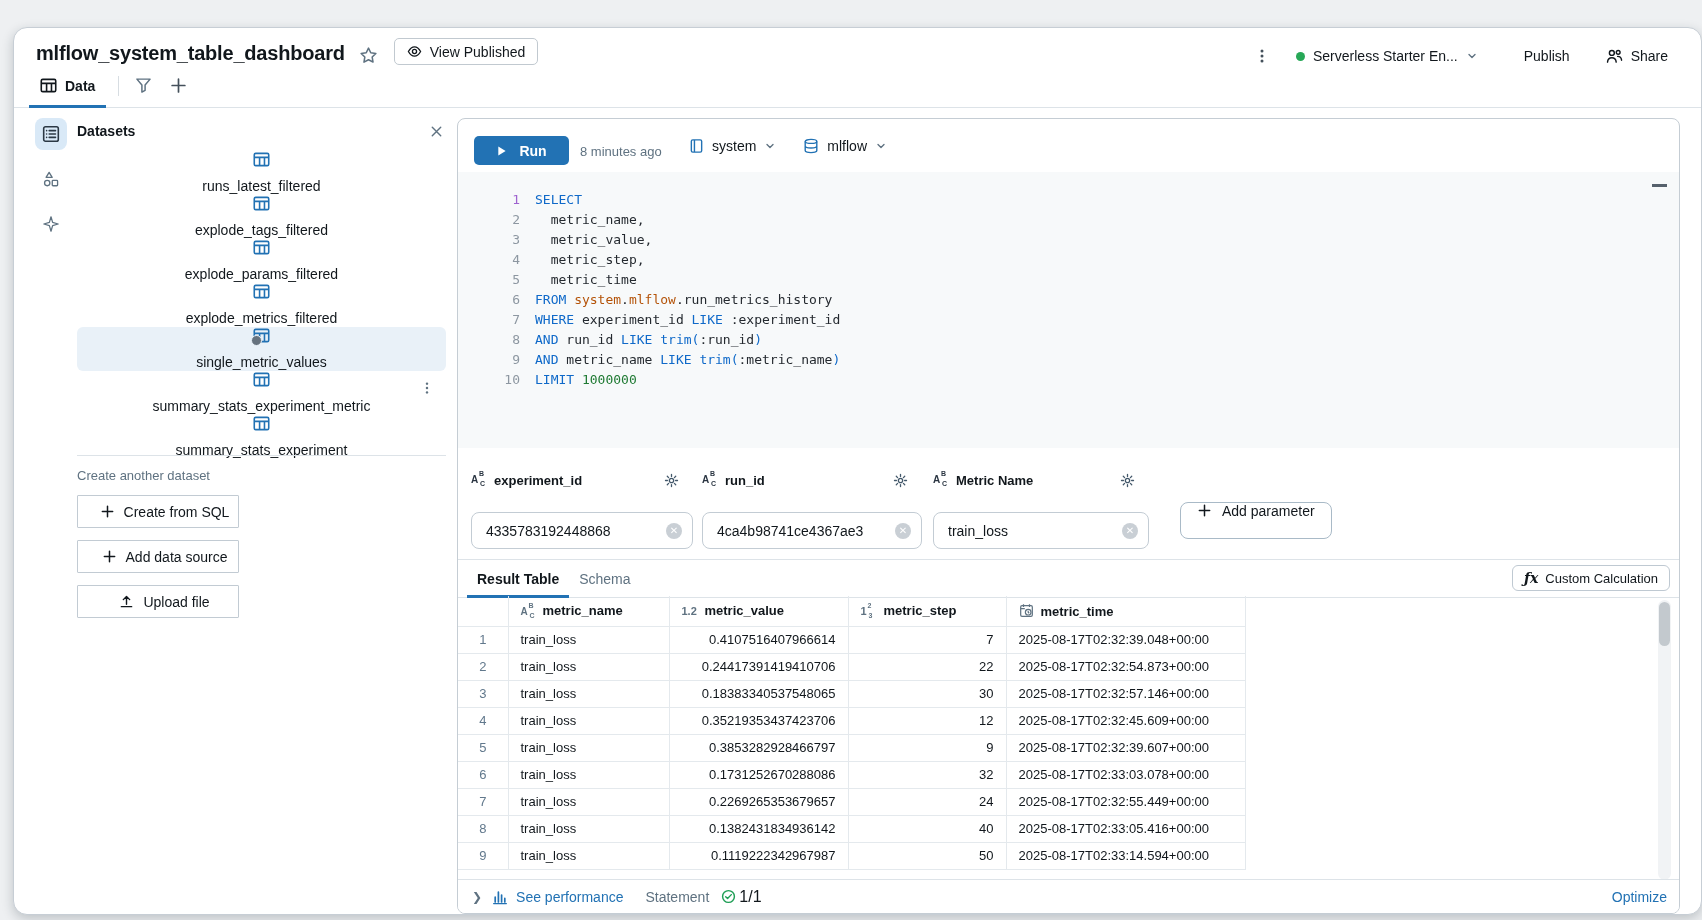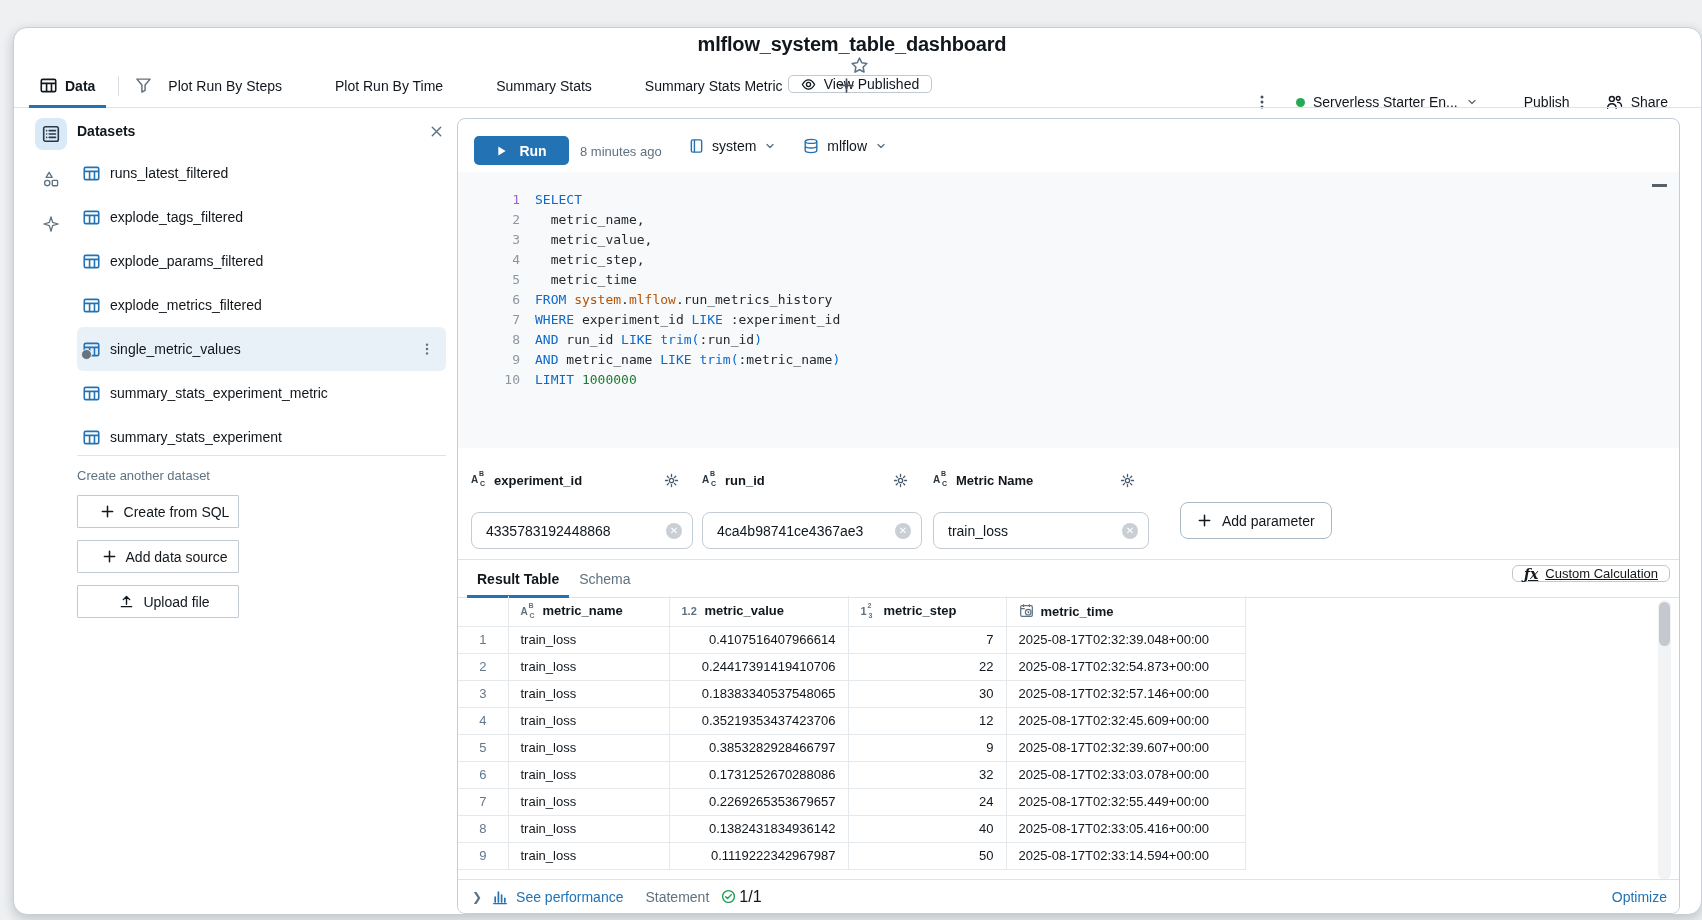--- a/index.html
+++ b/index.html
@@ -1,20 +1,20 @@
 <!DOCTYPE html>
 <html><head>
 <meta charset="utf-8">
 <style>
   html,body{margin:0;padding:0;overflow:hidden;}
   body{width:1702px;height:920px;background:#eef0f2;font-family:"Liberation Sans","DejaVu Sans",sans-serif;color:#11171c;position:relative;}
   .window{position:absolute;left:13px;top:27px;width:1687px;height:886px;background:#fff;border:1px solid #c7ced5;border-radius:14px;box-shadow:0 4px 12px rgba(25,35,45,.22);}
 
   
-  .hdr{position:absolute;left:22px;top:5px;right:33px;height:32px;display:flex;align-items:center;flex-direction:column;}
+  .hdr{position:absolute;left:22px;top:5px;right:33px;height:32px;display:flex;align-items:flex-end;}
   .title{font-size:20px;font-weight:700;letter-spacing:-.2px;}
   .icon-btn{display:flex;align-items:center;justify-content:center;background:none;border:none;padding:0;cursor:pointer;}
   .star-btn{margin-left:14px;}
   .vp-btn{margin-left:16px;height:27px;border:1px solid #c1c9d0;border-radius:5px;background:#fff;display:flex;align-items:center;gap:8px;padding:0 12px;font-size:14px;color:#11171c;cursor:pointer;}
   .hdr-right{margin-left:auto;display:flex;align-items:center;}
   .kebab-v{color:#44505b;margin-right:26px;}
   .env{display:flex;align-items:center;gap:8px;cursor:pointer;}
   .env-dot{width:9px;height:9px;border-radius:50%;}
   .env-label{font-size:14px;}
   .txt-btn{background:none;border:none;font-size:14px;color:#11171c;margin-left:40px;cursor:pointer;font-family:inherit;}
@@ -31,21 +31,21 @@
 
   
   .rail{position:absolute;left:18px;top:90px;width:38px;display:flex;flex-direction:column;gap:13px;align-items:center;}
   .rail-btn{width:32px;height:32px;border-radius:8px;display:flex;align-items:center;justify-content:center;cursor:pointer;}
   .rail-btn.active{background:#d9e9f7;}
   .panel{position:absolute;left:63px;top:92px;width:369px;}
   .panel-hd{display:flex;align-items:center;height:22px;}
   .panel-title{font-weight:700;font-size:14px;}
   .panel-x{margin-left:auto;cursor:pointer;display:flex;padding:2px;}
   .ds-list{margin-top:9px;}
-  .ds-item{height:44px;display:flex;align-items:center;gap:10px;padding:0 6px;border-radius:6px;cursor:pointer;}
+  .ds-item{height:44px;display:flex;align-items:center;gap:10px;padding:0 6px;border-radius:6px;cursor:pointer;flex-direction:column;}
   .ds-item.selected{background:#e9f1f8;}
   .ds-ic-wrap{position:relative;display:flex;width:17px;height:17px;}
   .ds-dot{position:absolute;left:-2px;bottom:-2px;width:9px;height:9px;border-radius:50%;background:#66727e;border:1.5px solid #e9f1f8;}
   .ds-name{font-size:14px;font-weight:500;}
   .ds-kebab{margin-left:auto;padding:0 6px;display:flex;cursor:pointer;}
   .sb-divider{position:absolute;left:63px;top:427px;width:369px;border-top:1px solid #dde3e8;}
   .create-label{position:absolute;left:63px;top:440px;font-size:13px;color:#5f7281;}
   .sb-buttons{position:absolute;left:63px;top:467px;display:flex;flex-direction:column;gap:12px;}
   .sb-btn{width:162px;height:33px;border:1px solid #c2cbd3;border-radius:1px;background:#fff;display:flex;align-items:center;justify-content:center;gap:9px;font-size:14px;color:#11171c;cursor:pointer;font-family:inherit;padding-left:19px;}
 
@@ -70,27 +70,27 @@
 
   .params{position:absolute;top:329px;left:0;right:0;height:111px;background:#fff;}
   .pgroup{position:absolute;top:22px;}
   .pgroup:nth-of-type(1){left:13px;width:222px;}
   .pgroup:nth-of-type(2){left:244px;width:220px;}
   .pgroup:nth-of-type(3){left:475px;width:216px;}
   .plabel{display:flex;align-items:center;gap:8px;height:20px;font-size:13px;font-weight:700;}
   .pgear{margin-left:auto;margin-right:14px;display:flex;cursor:pointer;}
   .pinput{margin-top:22px;height:35px;border:1px solid #c3ccd4;border-radius:8px;background:#fff;display:flex;align-items:center;padding:0 10px 0 14px;font-size:14px;cursor:text;}
   .pclear{margin-left:auto;width:16px;height:16px;border-radius:50%;background:#c9cfd5;color:#fff;font-size:10px;font-weight:700;display:flex;align-items:center;justify-content:center;cursor:pointer;}
-  .add-param{position:absolute;left:722px;top:54px;height:37px;padding:0 16px;border:1px solid #a9bac7;border-radius:8px;background:#fff;display:flex;align-items:center;gap:10px;font-size:14px;color:#11171c;cursor:pointer;font-family:inherit;}
+  .add-param{position:absolute;left:722px;top:54px;height:37px;padding:0 16px;border:1px solid #a9bac7;border-radius:8px;background:#fff;display:flex;gap:10px;font-size:14px;color:#11171c;cursor:pointer;font-family:inherit;}
 
   .res-tabs{position:absolute;top:440px;left:0;right:0;height:37px;border-top:1px solid #dde3e8;border-bottom:1px solid #dde3e8;display:flex;align-items:center;padding-left:9px;background:#fff;}
   .res-tab{height:100%;display:flex;align-items:center;padding:0 10px;font-size:14px;position:relative;cursor:pointer;color:#5f7281;}
   .res-tab.active{font-weight:700;color:#11171c;}
   .res-tab.active::after{content:"";position:absolute;left:0;right:0;bottom:-1px;height:3px;background:#2272b4;}
-  .calc-btn{position:absolute;right:9px;top:5px;height:17px;border:1px solid #bfc9d2;border-radius:6px;background:#fff;display:flex;align-items:center;gap:7px;padding:0 11px;font-size:13px;color:#11171c;cursor:pointer;font-family:inherit;text-decoration:underline;}
+  .calc-btn{position:absolute;right:9px;top:5px;height:26px;border:1px solid #bfc9d2;border-radius:6px;background:#fff;display:flex;align-items:center;gap:7px;padding:0 11px;font-size:13px;color:#11171c;cursor:pointer;font-family:inherit;}
   .fx{font-style:italic;font-family:"DejaVu Serif",serif;font-size:14px;font-weight:600;}
 
   .grid{position:absolute;top:477px;left:0;}
   table{border-collapse:collapse;table-layout:fixed;width:787px;}
   th,td{border-right:1px solid #e4e9ed;border-bottom:1px solid #e4e9ed;height:27px;padding:0 12px;font-size:13px;color:#11171c;overflow:hidden;white-space:nowrap;box-sizing:border-box;}
   thead th{height:30px;font-weight:600;text-align:left;}
   td.rownum{color:#61788c;text-align:center;padding:0;}
   .al-r{text-align:right;}
   .col-ic{display:inline-flex;align-items:center;margin-right:7px;vertical-align:-2px;}
   .t-abc{position:relative;display:inline-block;width:15px;height:13px;color:#5f7281;font-weight:700;}
@@ -174,26 +174,20 @@
             <path d="M1.2 6h13.6M6.2 6v7.8M10.8 6v7.8"></path>
           </svg>
         </span>
       <span>Data</span>
     </span>
     <span class="tb-divider"></span>
     <span class="tb-filter">
         <svg width="17" height="17" viewBox="0 0 16 16" fill="none" stroke="#5f7281" stroke-width="1.4" stroke-linejoin="round">
           <path d="M1.8 2h12.4L9.5 7.6v4.9l-3 1.7V7.6z"></path>
         </svg>
-      </span>
-    <span id="page-tabs" style="display:flex;align-items:center">
-        <span class="tab-label">Plot Run By Steps</span>
-        <span class="tab-label">Plot Run By Time</span>
-        <span class="tab-label">Summary Stats</span>
-        <span class="tab-label">Summary Stats Metric</span>
       </span>
     <span class="tab-plus">
         <svg width="17" height="17" viewBox="0 0 16 16" fill="none" stroke="#44505b" stroke-width="1.6" stroke-linecap="round">
           <path d="M8 2v12M2 8h12"></path>
         </svg>
       </span>
   </div>
 
   <div class="rail">
     <span class="rail-btn active">

